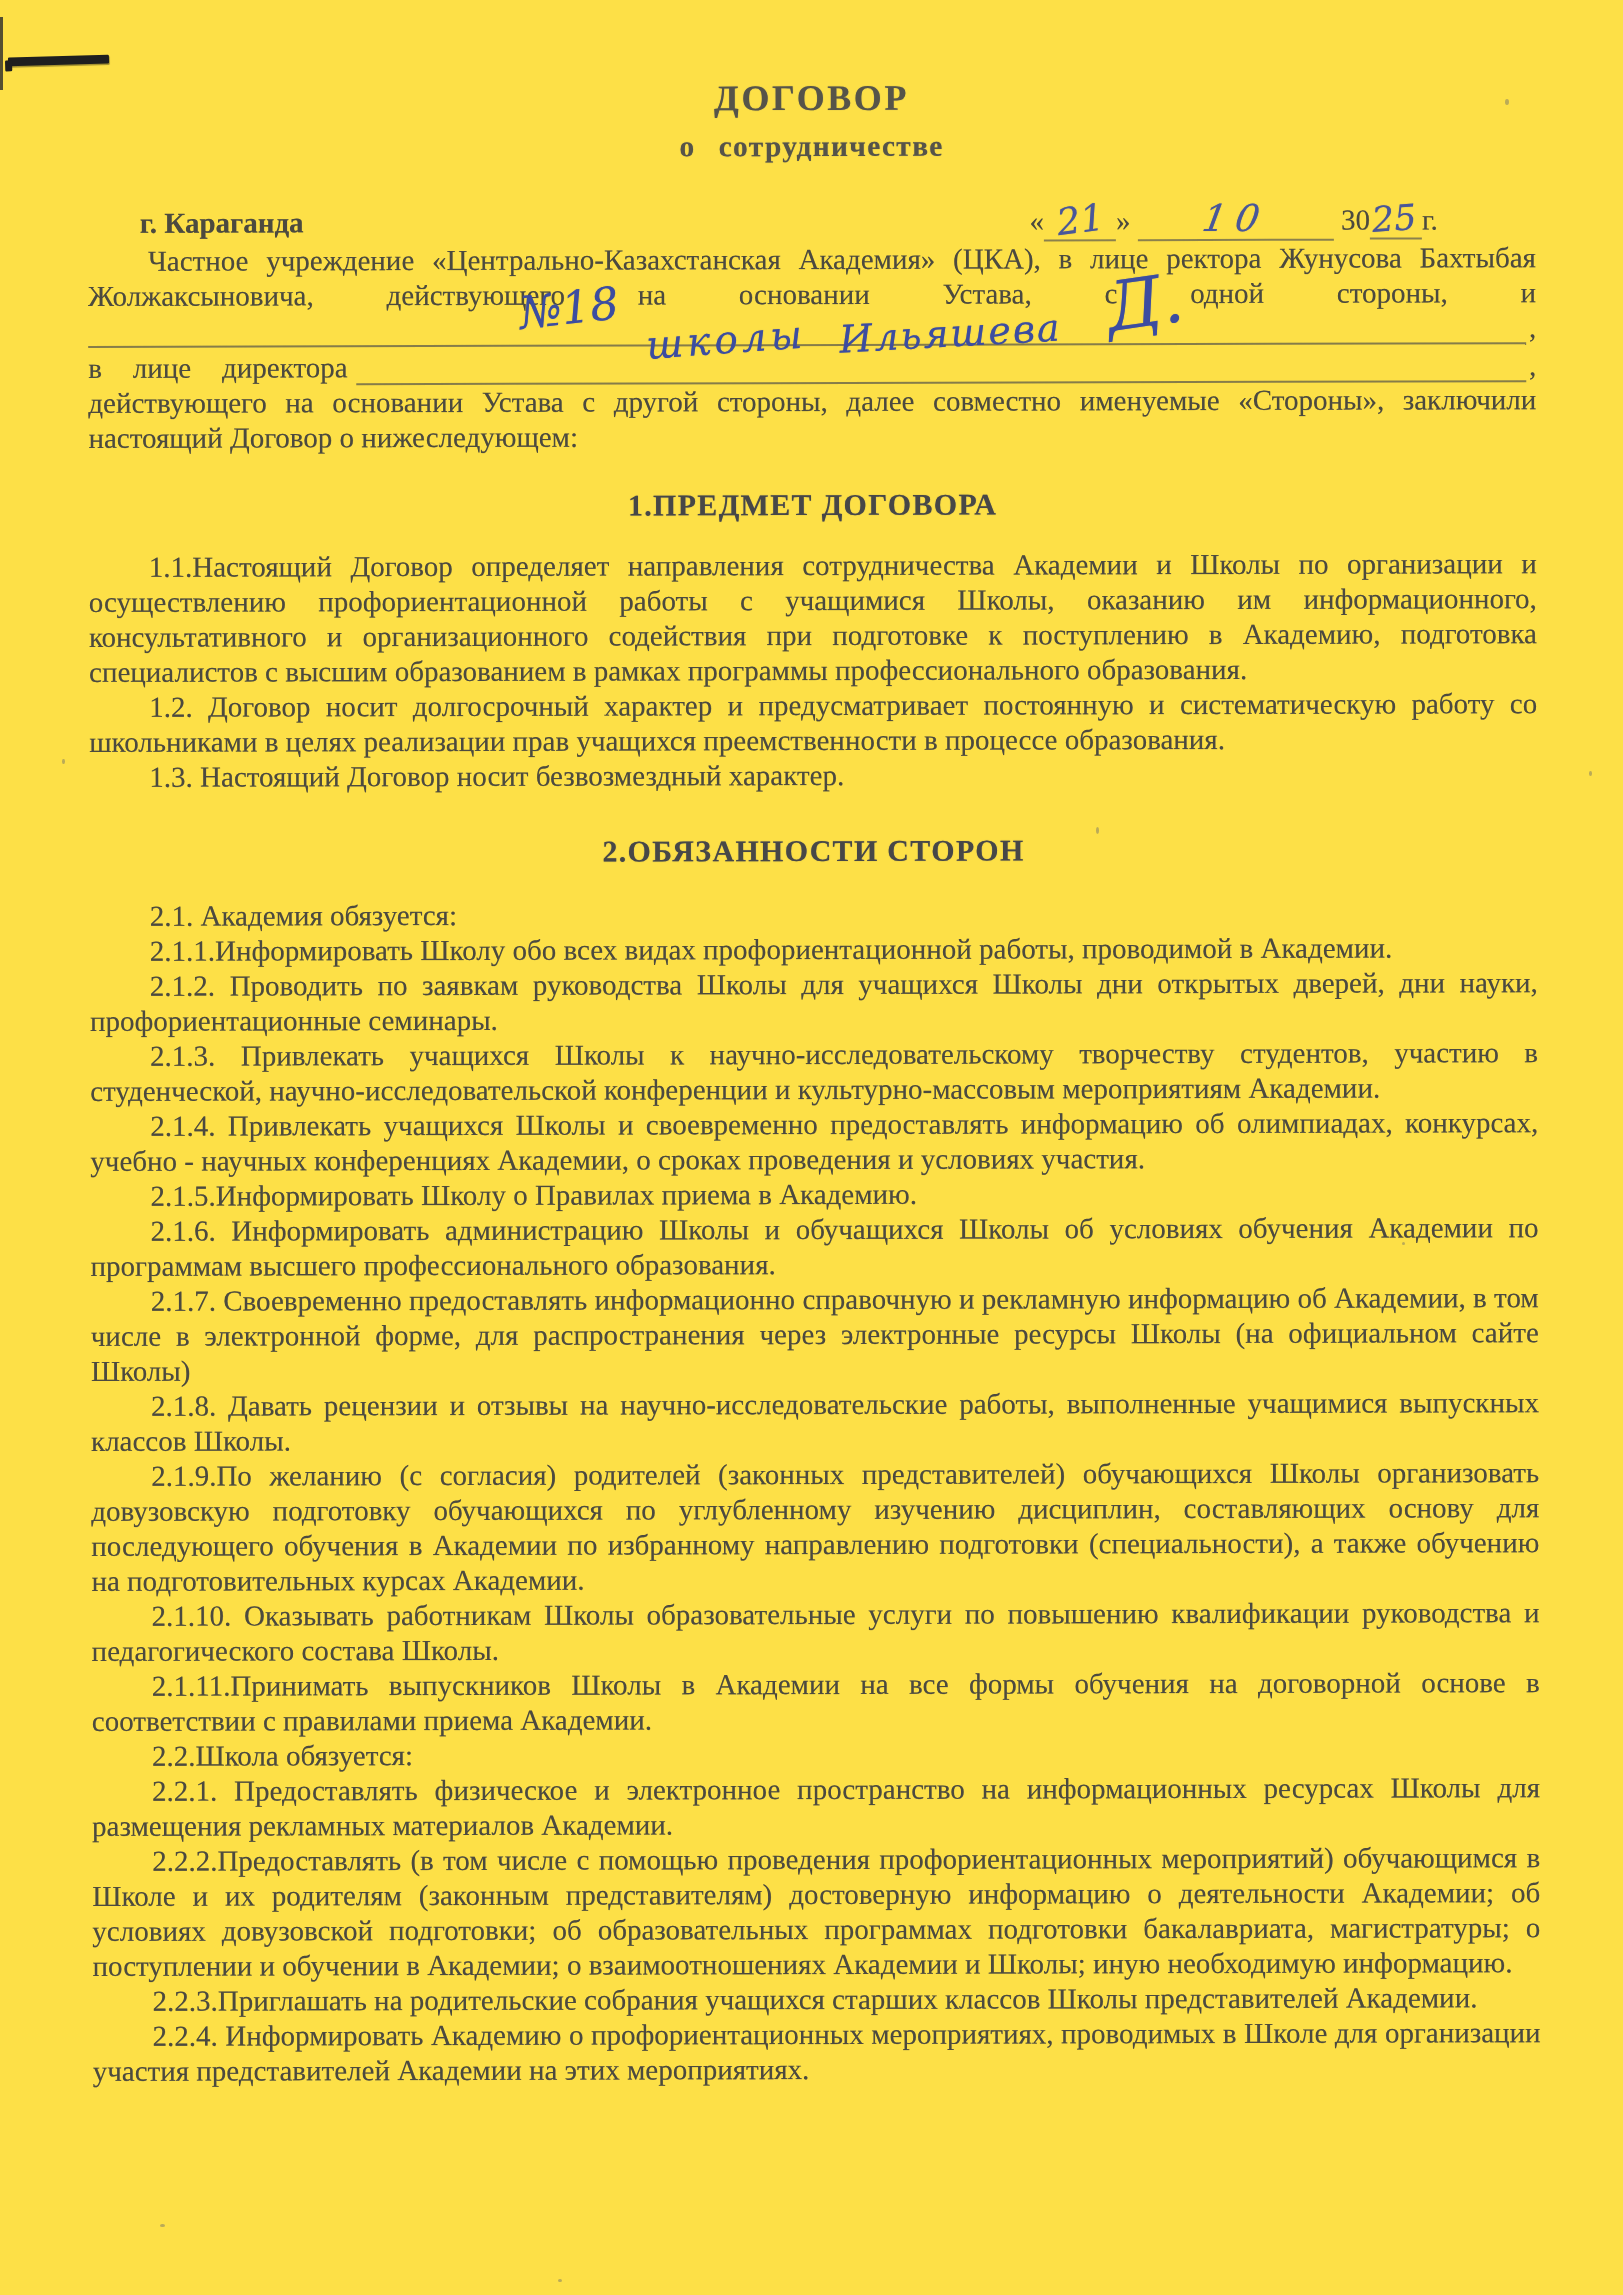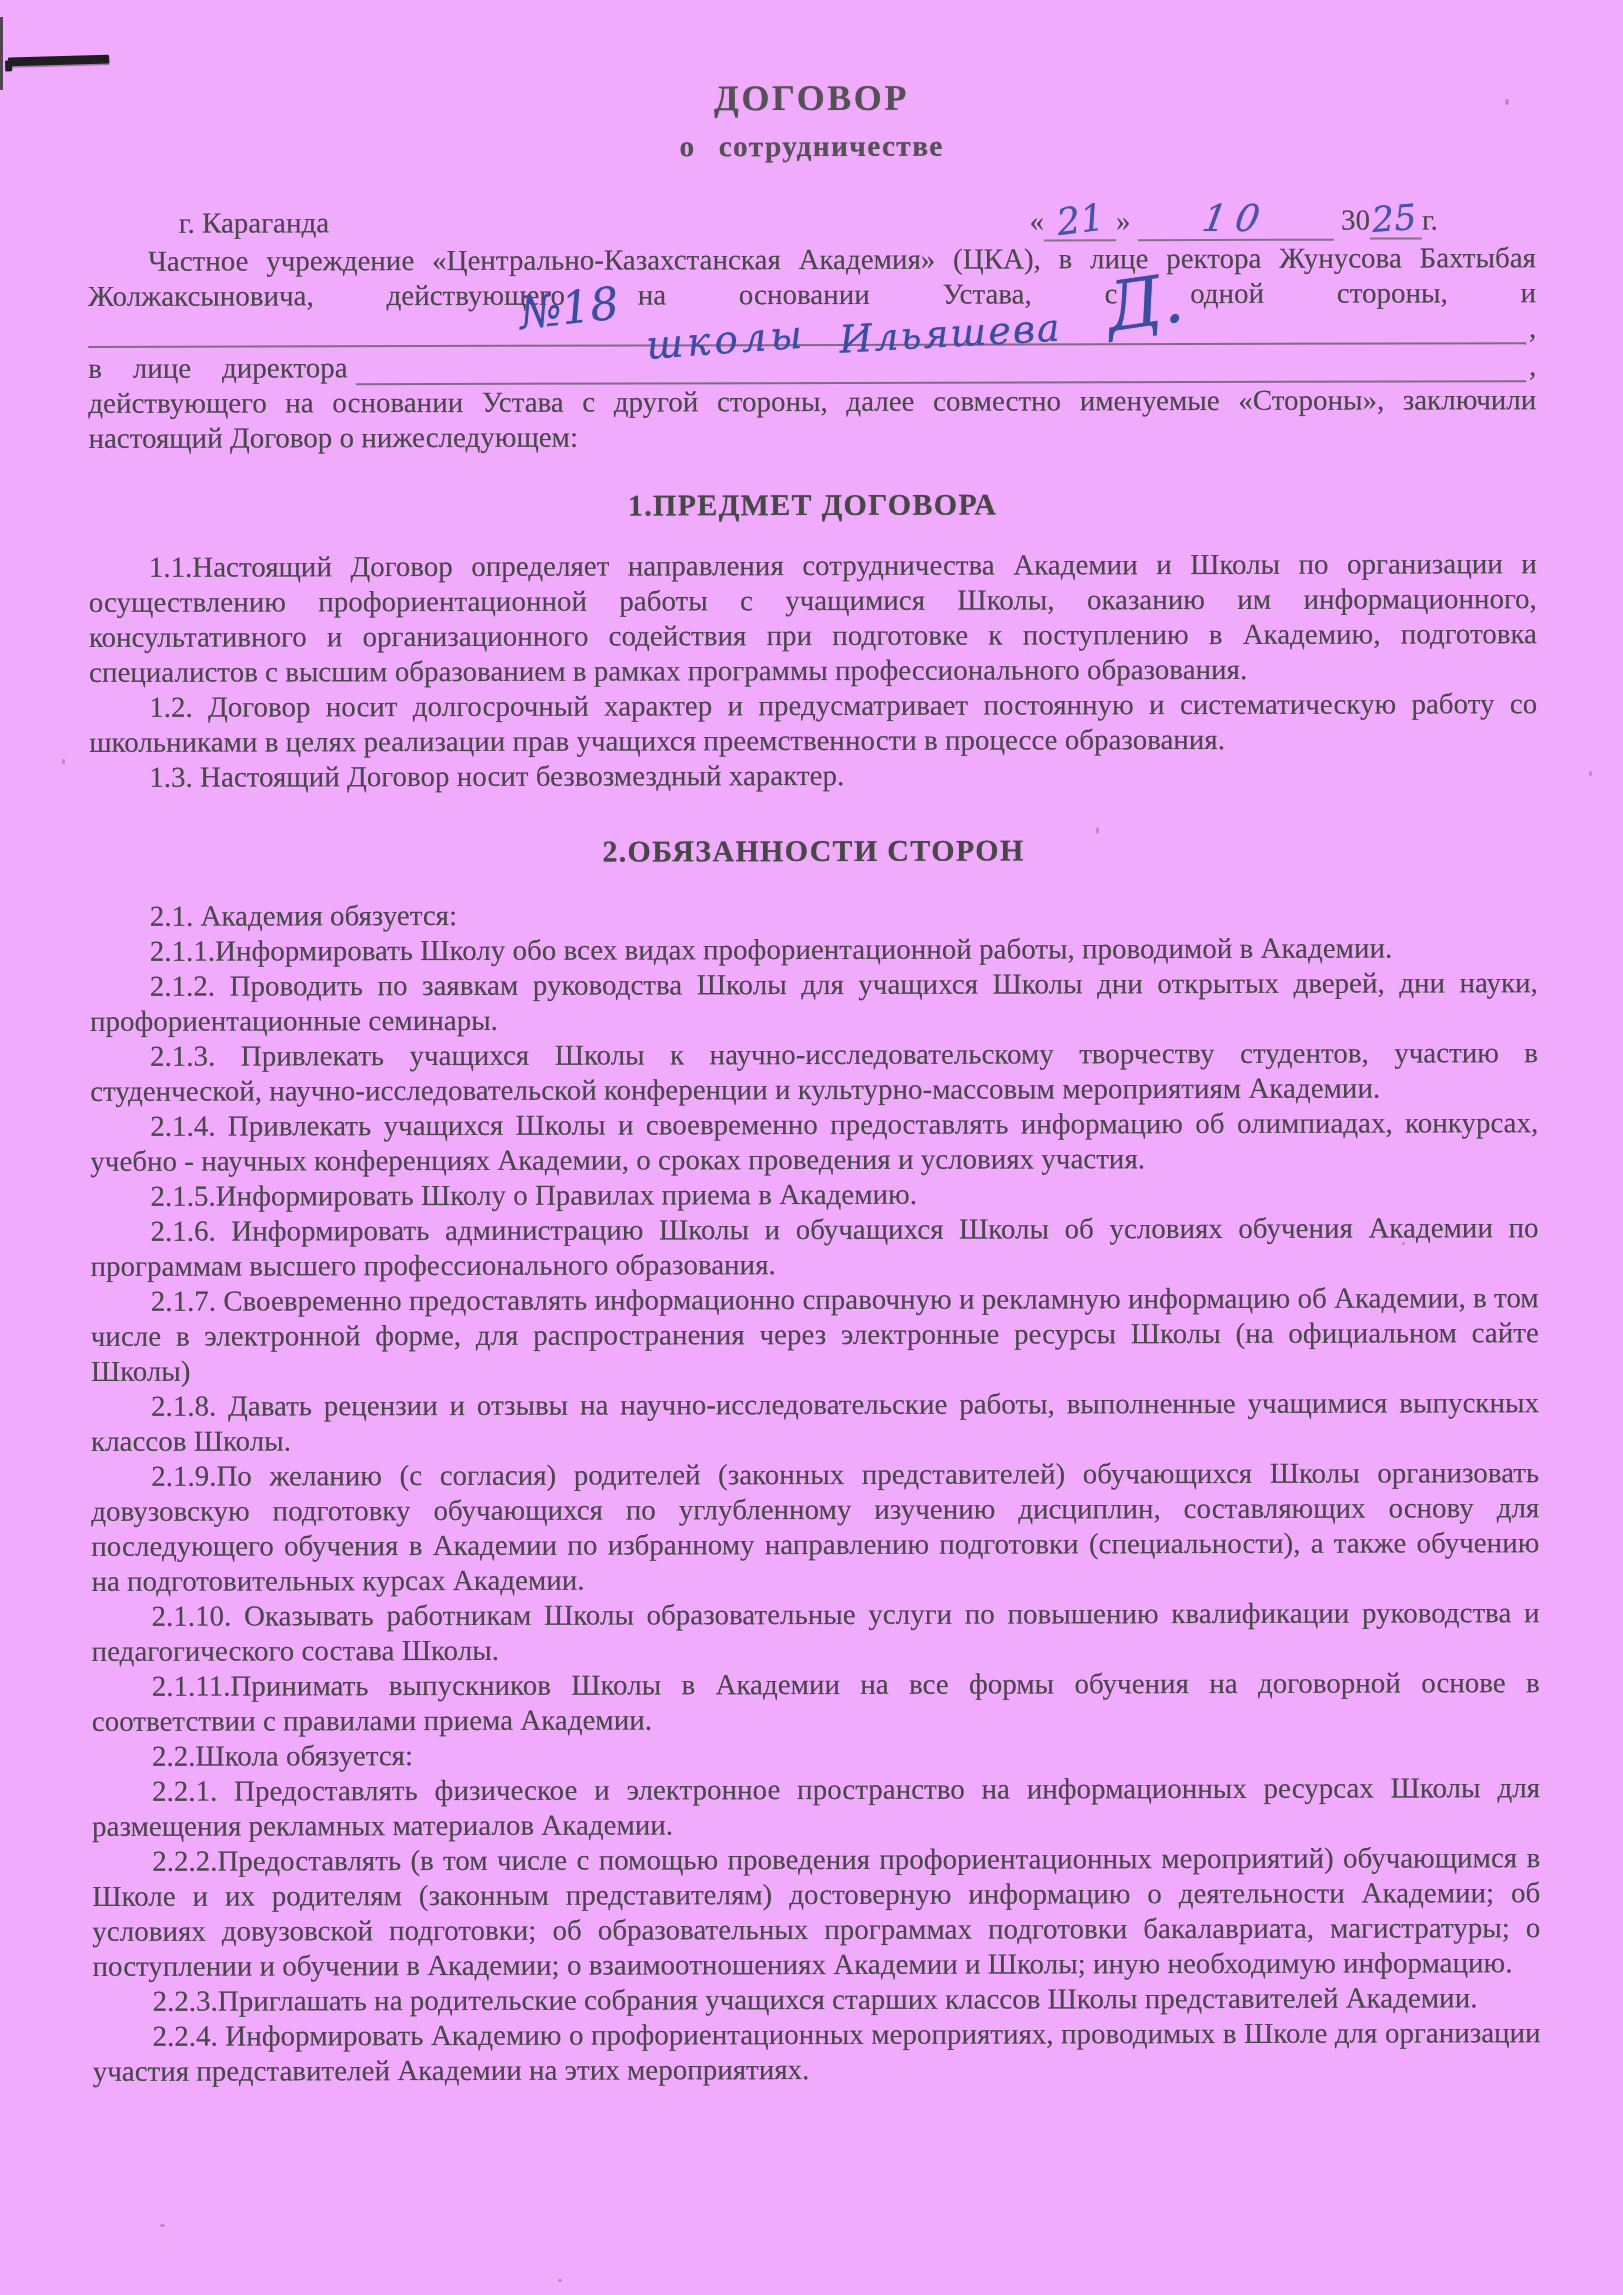--- a/index.html
+++ b/index.html
@@ -1,20 +1,20 @@
 <!DOCTYPE html>
 <html style="font-size:10.5px"><head>
 <meta charset="utf-8">
 <style>
   html,body{margin:0;padding:0;background:#e8e8e8;}
   .page{
     position:relative;
     width:1624px;height:2295px;
     margin:0 auto;
-    background:#f0abfc;
+    background:#fde047;
     overflow:hidden;
     font-family:"Liberation Serif", serif;
     color:#3f3f3f;
   }
   .content{
     position:absolute;
     left:90px;top:0;
     width:1448px;
     transform:rotate(-0.15deg);
   }
@@ -35,21 +35,21 @@
     text-align:center;
     font-size:29.5px;font-weight:bold;
     word-spacing:14.4px;letter-spacing:1.3px;color:#4a4a4a;
     text-shadow:0 0 1px rgba(90,90,90,0.6);
   }
   .header-row{
     margin-top:34px;
     display:flex;justify-content:space-between;align-items:baseline;
     font-size:29px;
   }
-  .city{margin-left:91px;}
+  .city{margin-left:52px;font-weight:bold;}
   .date-block{margin-right:98px;white-space:nowrap;}
   .date-block .u{
     display:inline-block;
     border-bottom:2px solid rgba(80,80,80,0.7);
     text-align:center;
     vertical-align:baseline;
   }
   .u-day{width:72px;}
   .u-month{width:196px;}
   .u-year{width:52px;}

